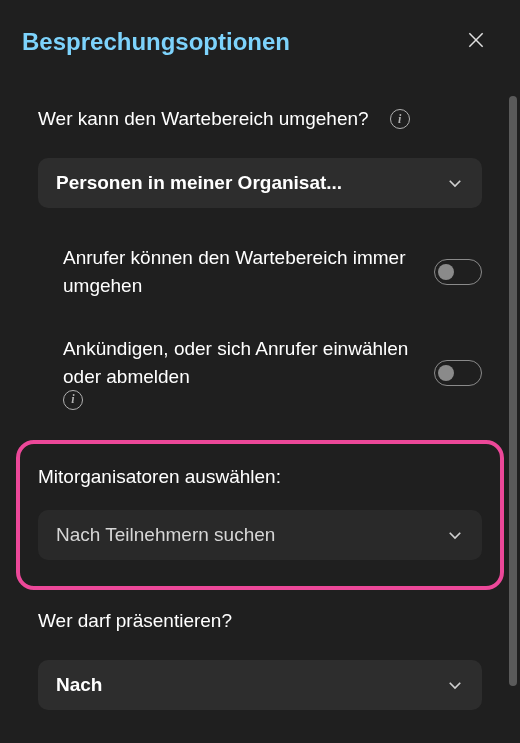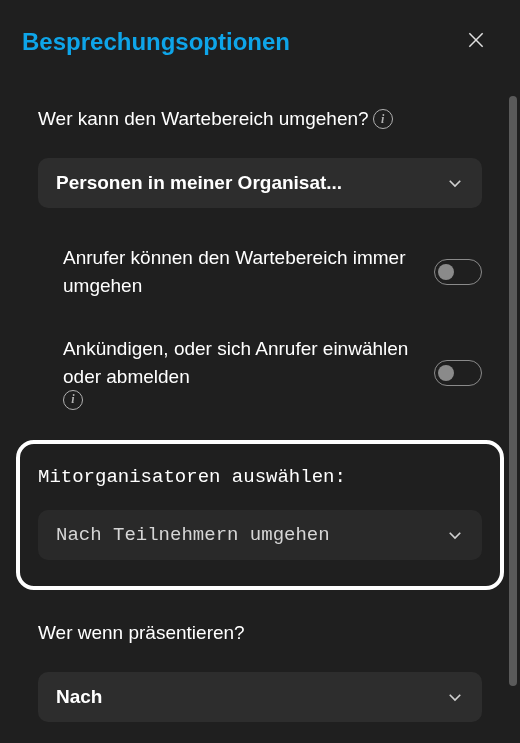--- a/index.html
+++ b/index.html
@@ -19,39 +19,39 @@
   }
   .header {
     display: flex;
     align-items: center;
     justify-content: space-between;
     padding: 26px 28px 32px 22px;
   }
   .header-title {
     font-size: 24px;
     font-weight: 700;
-    color: #0ea5e9;
+    color: #7dd3fc;
   }
   .close-btn {
     width: 32px;
     height: 32px;
     display: flex;
     align-items: center;
     justify-content: center;
     cursor: pointer;
     color: #e0e0e0;
   }
   .close-btn svg { width: 20px; height: 20px; }
   .content {
     padding: 18px 38px 0 38px;
   }
   .row-label {
     display: flex;
     align-items: center;
-    gap: 4px;
+    gap: 21px;
     font-size: 19px;
     color: #ffffff;
     font-weight: 400;
     margin-bottom: 28px;
   }
   .info-icon {
     width: 20px;
     height: 20px;
     border: 1.6px solid #b0b0b0;
     border-radius: 50%;
@@ -132,25 +132,24 @@
     position: absolute;
     left: 3px;
     top: 50%;
     transform: translateY(-50%);
     width: 16px;
     height: 16px;
     border-radius: 50%;
     background: #8a8a8a;
   }
   .highlight-box {
-    border: 4px solid #ffffff;
+    border: 4px solid #ec4899;
     border-radius: 18px;
     padding: 22px 18px 26px 18px;
-    margin: -6px -22px 32px -22px;
-    font-family: Liberation Mono, monospace;
+    margin: -6px -22px 20px -22px;
   }
   .highlight-box .row-label { margin-bottom: 22px; }
   .highlight-box .dropdown { margin-bottom: 0; background: #292929; }
   .scrollbar {
     position: absolute;
     right: 3px;
     top: 96px;
     width: 8px;
     height: 590px;
     background: #5a5a5a;
@@ -198,30 +197,30 @@
       <div class="toggle-label">
         <span>Ankündigen, oder sich Anrufer einwählen oder abmelden</span>
         <span class="info-icon">i</span>
       </div>
       <div class="toggle"></div>
     </div>
 
     <div class="highlight-box">
       <div class="row-label">Mitorganisatoren auswählen:</div>
       <div class="dropdown">
-        <span class="dropdown-placeholder">Nach Teilnehmern umgehen</span>
+        <span class="dropdown-placeholder">Nach Teilnehmern suchen</span>
         <span class="chevron">
           <svg viewBox="0 0 24 24" fill="none" stroke="#d0d0d0" stroke-width="2.2">
             <polyline points="5 9 12 16 19 9"></polyline>
           </svg>
         </span>
       </div>
     </div>
 
-    <div class="row-label">Wer wenn präsentieren?</div>
+    <div class="row-label">Wer darf präsentieren?</div>
     <div class="dropdown">
       <span class="dropdown-value">Nach</span>
       <span class="chevron">
         <svg viewBox="0 0 24 24" fill="none" stroke="#d0d0d0" stroke-width="2.2">
           <polyline points="5 9 12 16 19 9"></polyline>
         </svg>
       </span>
     </div>
 
   </div>

